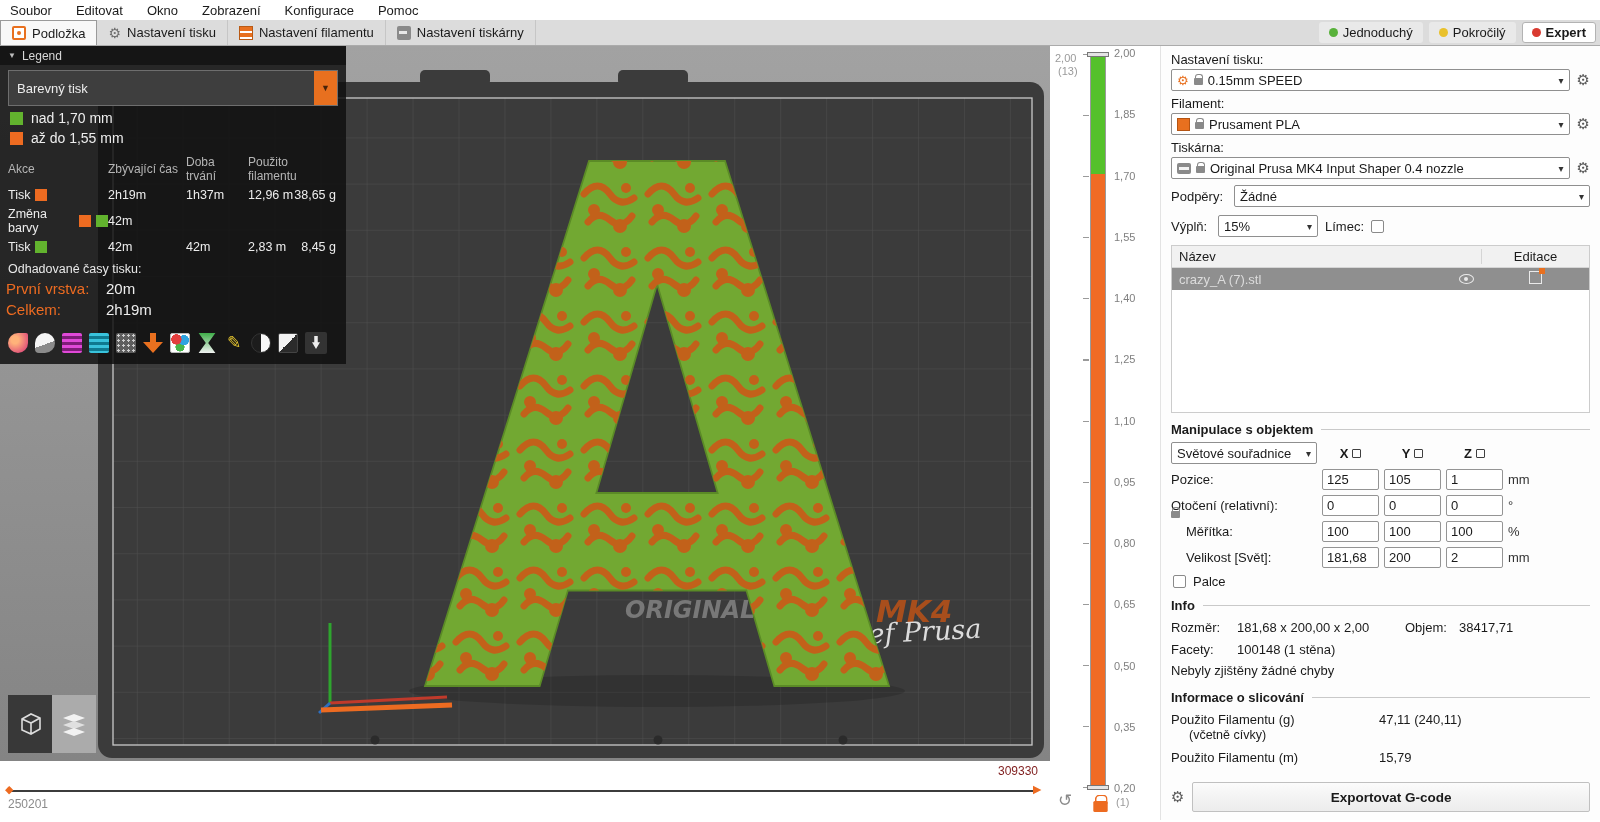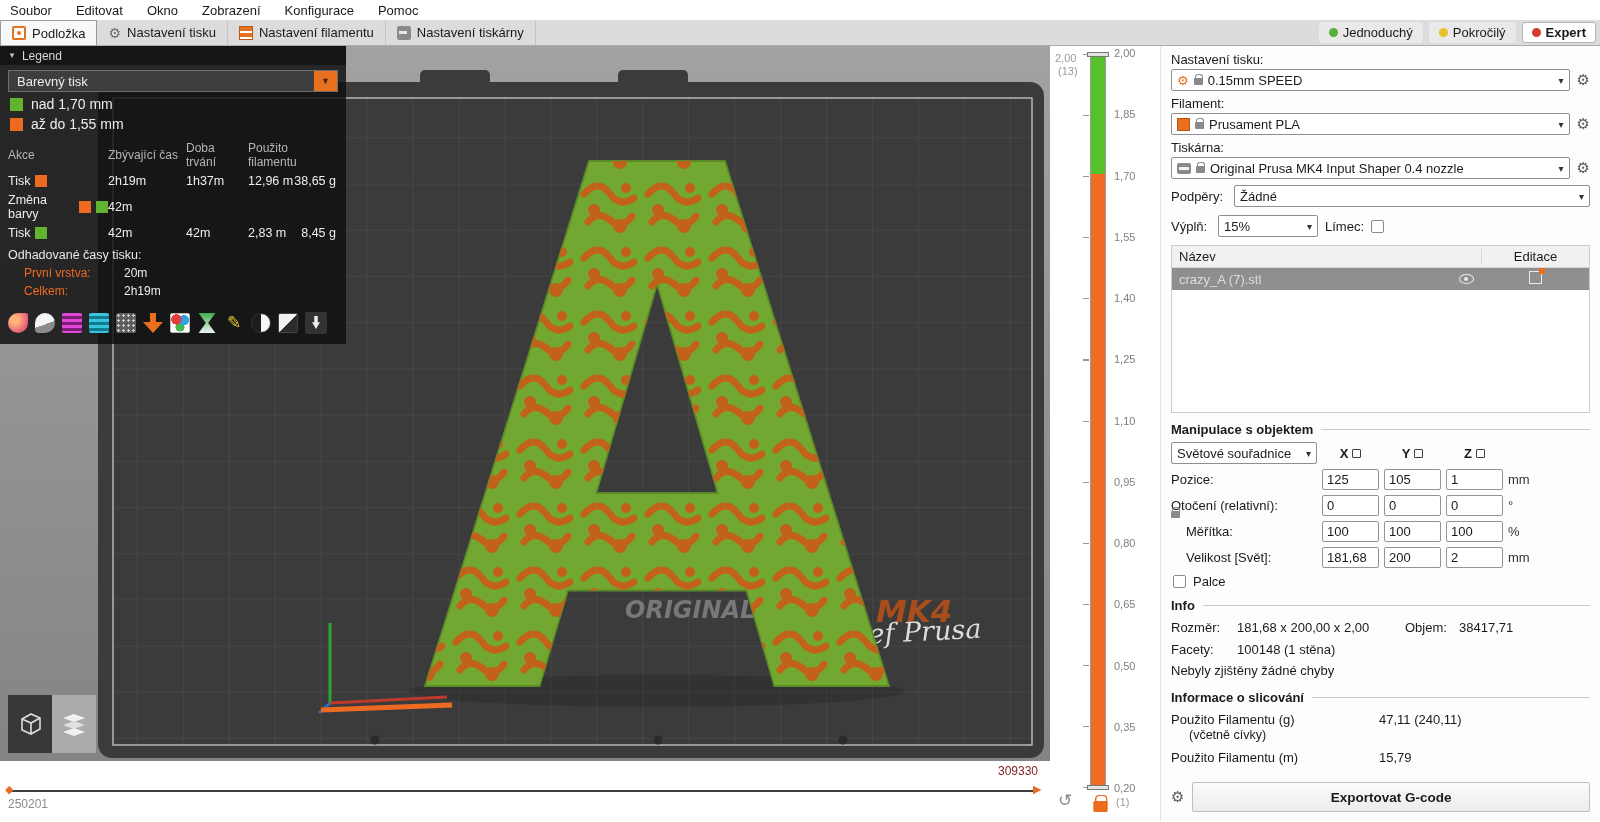--- a/index.html
+++ b/index.html
@@ -30,33 +30,33 @@
   
   .main { display:flex; height:774px; }
   .vpcol { width:1050px; display:flex; flex-direction:column; }
   .viewport { position:relative; width:1050px; height:715px; background:linear-gradient(#A2A2A2,#848484); overflow:hidden; }
   .scene { position:absolute; inset:0; }
 
   
   .legend { position:absolute; top:0; left:0; width:346px; background:rgba(16,16,16,0.84); color:#EDEDED; padding-bottom:8px; }
   .legend-title { display:flex; align-items:center; gap:6px; height:19px; padding:0 8px; background:rgba(0,0,0,0.45); font-size:12px; color:#D9D9D9; }
   .legend-title .tri { font-size:8px; color:#BDBDBD; }
-  .legend-combo { margin:5px 8px 2px; display:flex; align-items:stretch; background:#3E3E3E; border:1px solid #6E6E6E; height:22px;gap:32px; }
+  .legend-combo { margin:5px 8px 2px; display:flex; align-items:stretch; background:#3E3E3E; border:1px solid #6E6E6E; height:36px;gap:32px; }
   .lc-text { flex:1; display:flex; align-items:center; padding:0 8px; font-size:13px; }
   .lc-btn { width:23px; background:#E8701F; display:flex; align-items:center; justify-content:center; color:#47230a; font-size:9px; }
   .sw-row { display:flex; align-items:center; padding:2px 10px; font-size:14px; }
   .sw { width:13px; height:13px; margin-right:8px; flex:none; }
   .sw-green { background:#62B32E; } .sw-orange { background:#ED6B21; }
   .ltable { display:grid; grid-template-columns:100px 78px 62px 1fr; padding:0 8px; margin-top:7px; font-size:12.5px; row-gap:5px; align-items:center; }
   .lhead { color:#B5B5B5; font-size:12px; }
   .lact { display:flex; gap:5px; align-items:center; }
   .lsw { width:12px; height:12px; flex:none; }
   .lused { display:flex; justify-content:space-between; padding-right:2px; }
   .lest-title { padding:8px 8px 2px; font-size:12.5px; color:#E9E9E9; }
-  .lest-row { display:grid; grid-template-columns:100px 1fr; padding:2px 24px; font-size:12px; }
+  .lest-row { display:grid; grid-template-columns:100px 1fr; padding:2px 6px; font-size:15px; }
   .lest-row .o { color:#ED6B21; }
   .ltools { display:flex; gap:7px; padding:12px 8px 2px; align-items:center; }
   .lt { width:20px; height:20px; border-radius:2px; flex:none; }
   .lt1 { background:radial-gradient(circle at 35% 35%,#FFB27A 20%,#E2557A 75%); border-radius:50% 2px 50% 50%; }
   .lt2 { background:linear-gradient(160deg,#F5F5F5 55%,#8B8B8B 55%); border-radius:50% 50% 50% 4px; }
   .lt3 { background:repeating-linear-gradient(180deg,#E049D8 0 3px,#7E1C78 3px 6px); }
   .lt4 { background:repeating-linear-gradient(180deg,#39C3DC 0 3px,#0F7A90 3px 6px); }
   .lt5 { background-image:radial-gradient(#CFCFCF 1.2px,transparent 1.4px); background-size:5px 5px; background-color:#5E5E5E; }
   .lt6 { background:#E8701F; clip-path:polygon(35% 0,65% 0,65% 45%,100% 45%,50% 100%,0 45%,35% 45%); }
   .lt7 { background:radial-gradient(circle at 30% 30%,#E33E3E 0 28%,transparent 30%),radial-gradient(circle at 72% 34%,#2FA3E0 0 28%,transparent 30%),radial-gradient(circle at 50% 72%,#46B54A 0 28%,transparent 30%),#fff; border:1px solid #bbb; }

